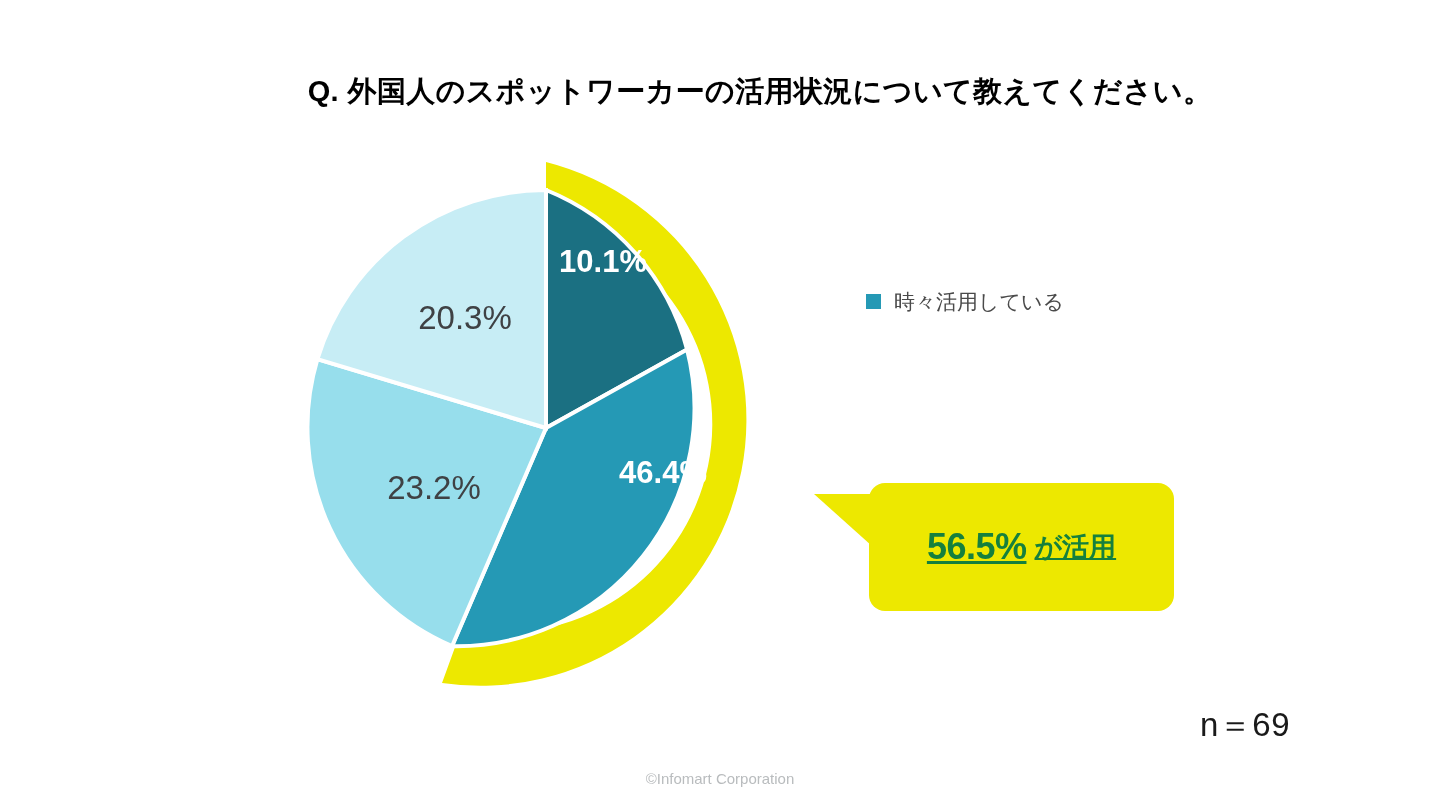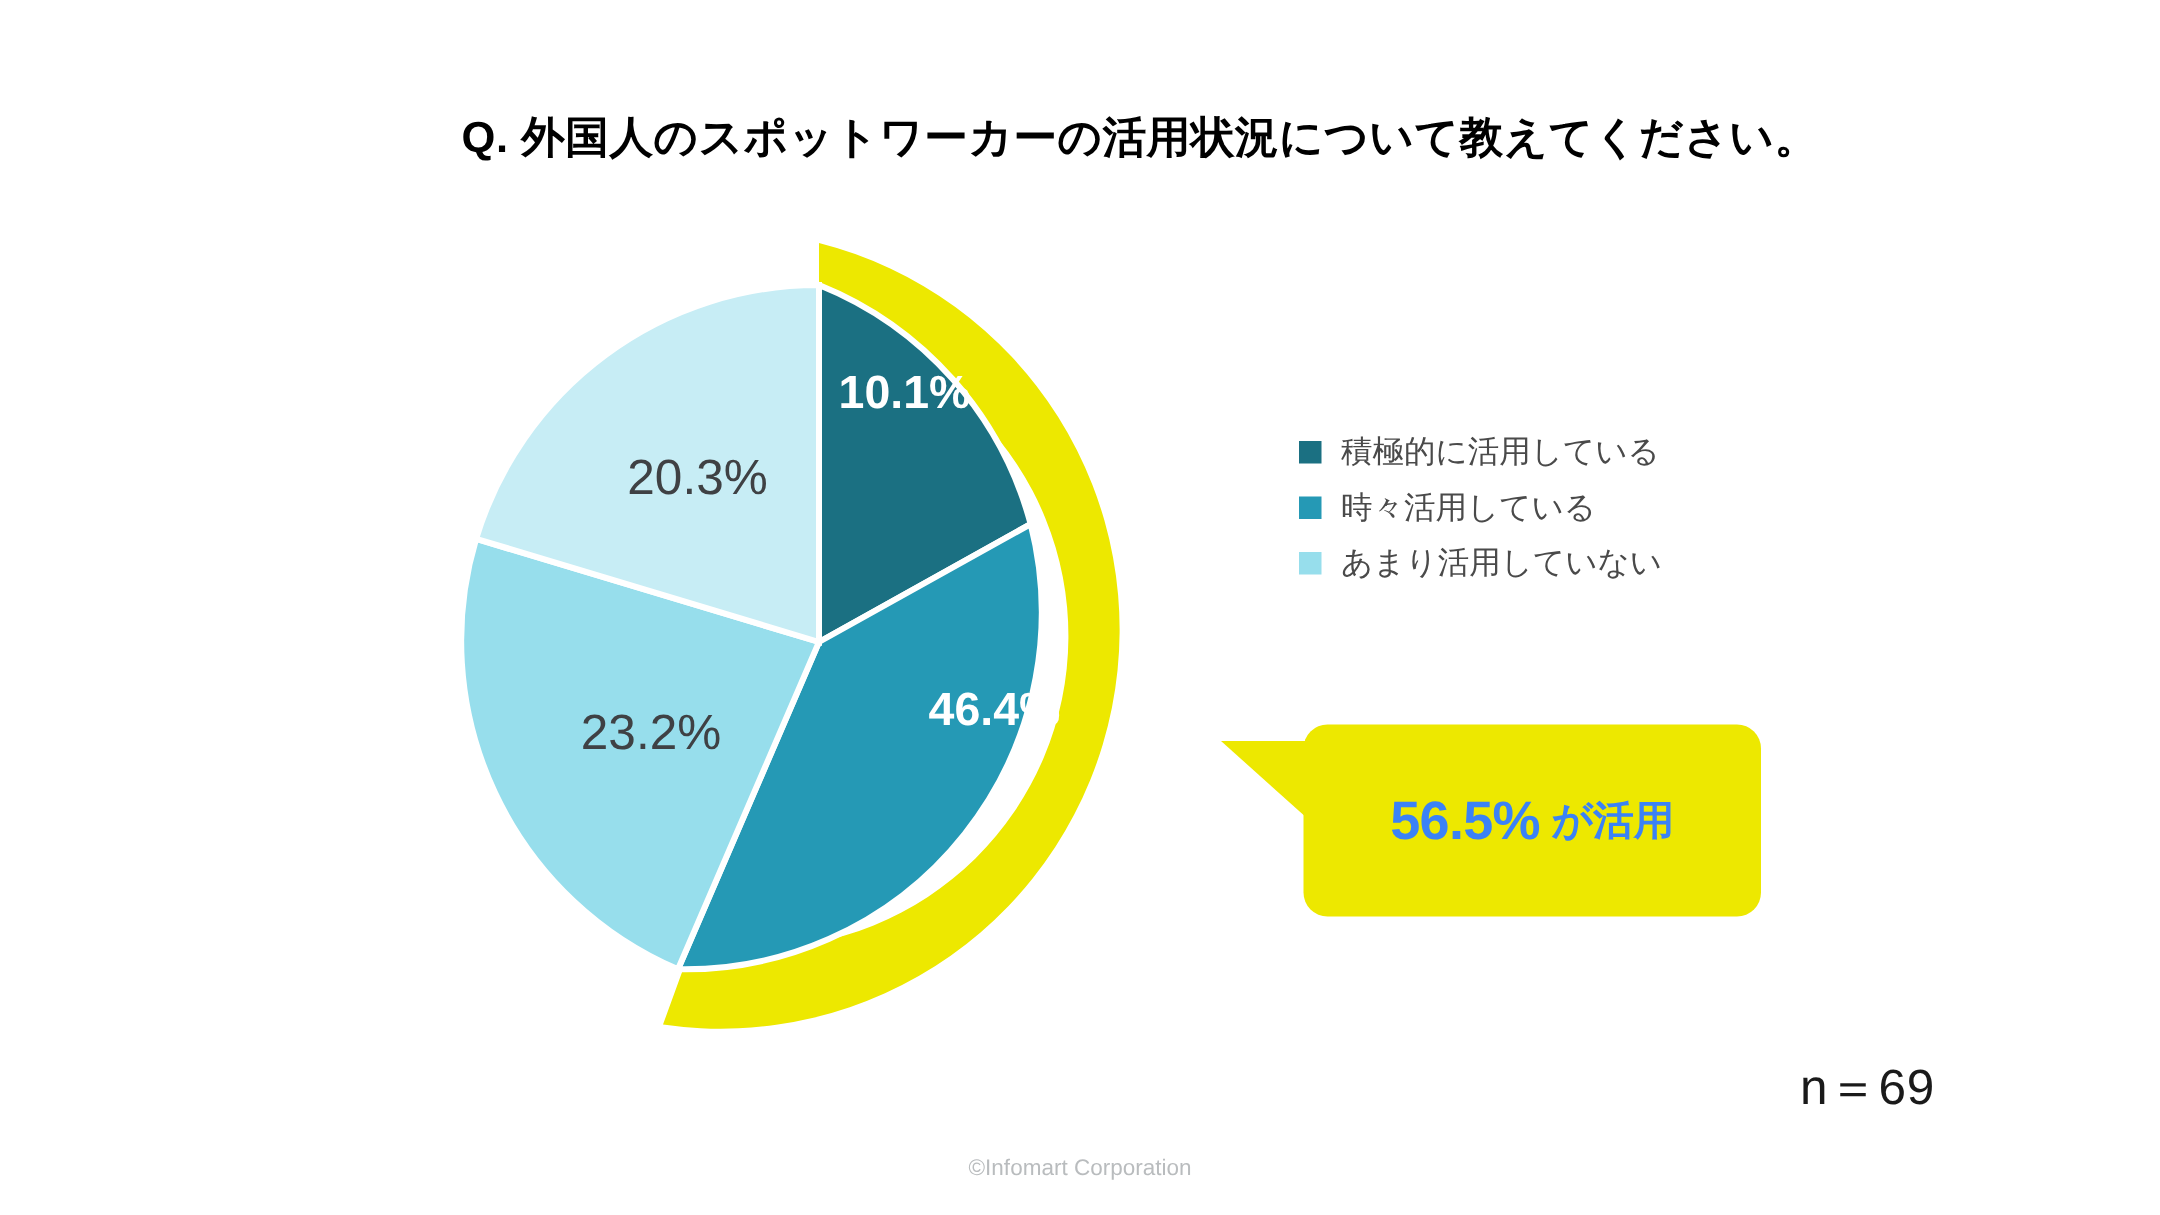--- a/index.html
+++ b/index.html
@@ -194,37 +194,29 @@
 
   <div class="slice-label inside" style="left: 415px; top: 333px; color: rgb(255, 255, 255);">46.4%</div>
 
   <div class="slice-label outside" style="left: 186px; top: 348px; color: rgb(63, 65, 68);">23.2%</div>
 
   <div class="slice-label outside" style="left: 217px; top: 178px; color: rgb(63, 65, 68);">20.3%</div>
 </div>
 
 <div id="legend">
   <div class="legend-row">
-    <span class="legend-swatch" style="background:#1B7082;"></span>
-    <span class="legend-text">積極的に活用している</span>
-  </div>
-  <div class="legend-row">
     <span class="legend-swatch" style="background:#2599B5;"></span>
     <span class="legend-text">時々活用している</span>
   </div>
-  <div class="legend-row">
-    <span class="legend-swatch" style="background:#97DEEC;"></span>
-    <span class="legend-text">あまり活用していない</span>
-  </div>
 </div>
 
 <div id="callout">
   <div id="callout-tail" style="border-right-color: rgb(237, 232, 0);"></div>
   <div id="callout-body" style="background: rgb(237, 232, 0);"></div>
-  <div id="callout-text" style="color: #3b82f6;">
+  <div id="callout-text" style="color: #15803d; text-decoration: underline;">
     <span id="callout-value">56.5%</span>
     <span id="callout-suffix">が活用</span>
   </div>
 </div>
 
 <div id="sample-size">n＝69</div>
 
 <div id="footer-copyright">©Infomart Corporation</div>
 
 </body></html>

